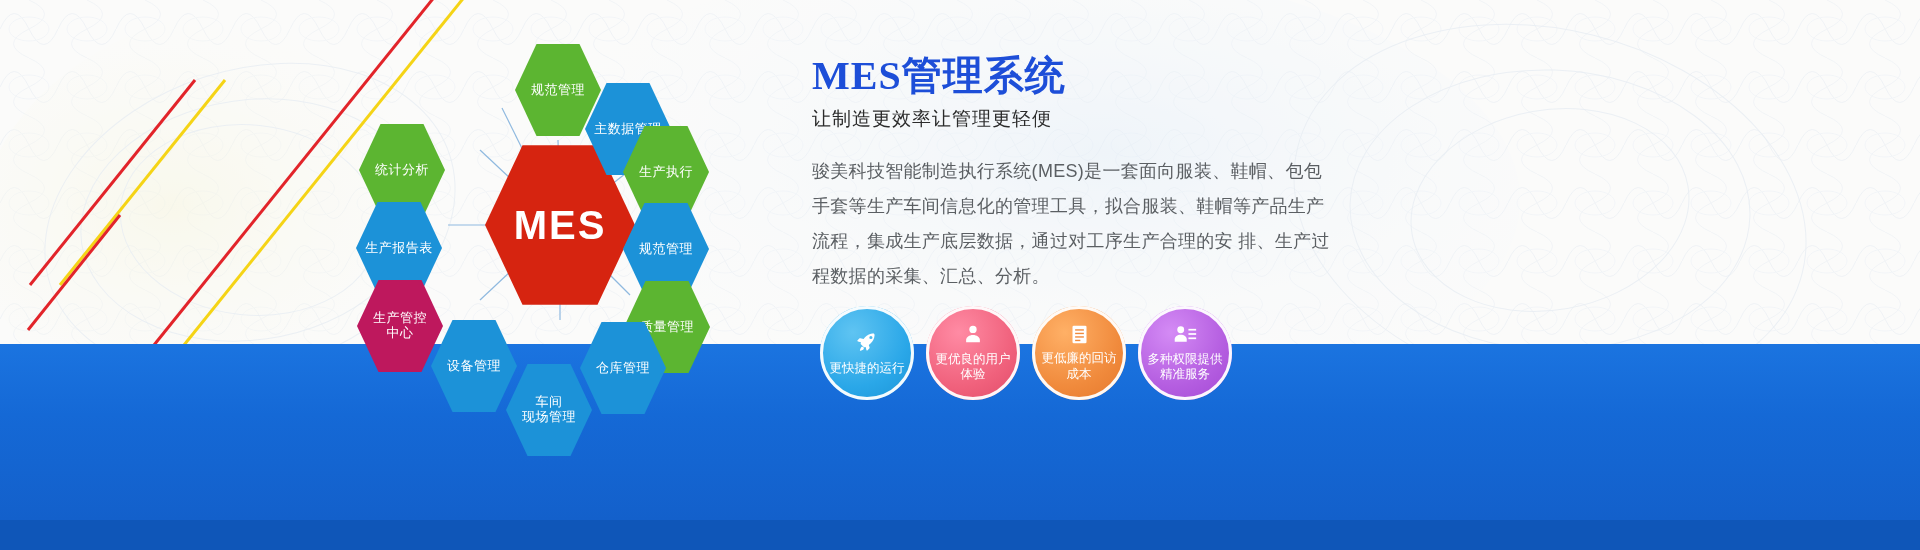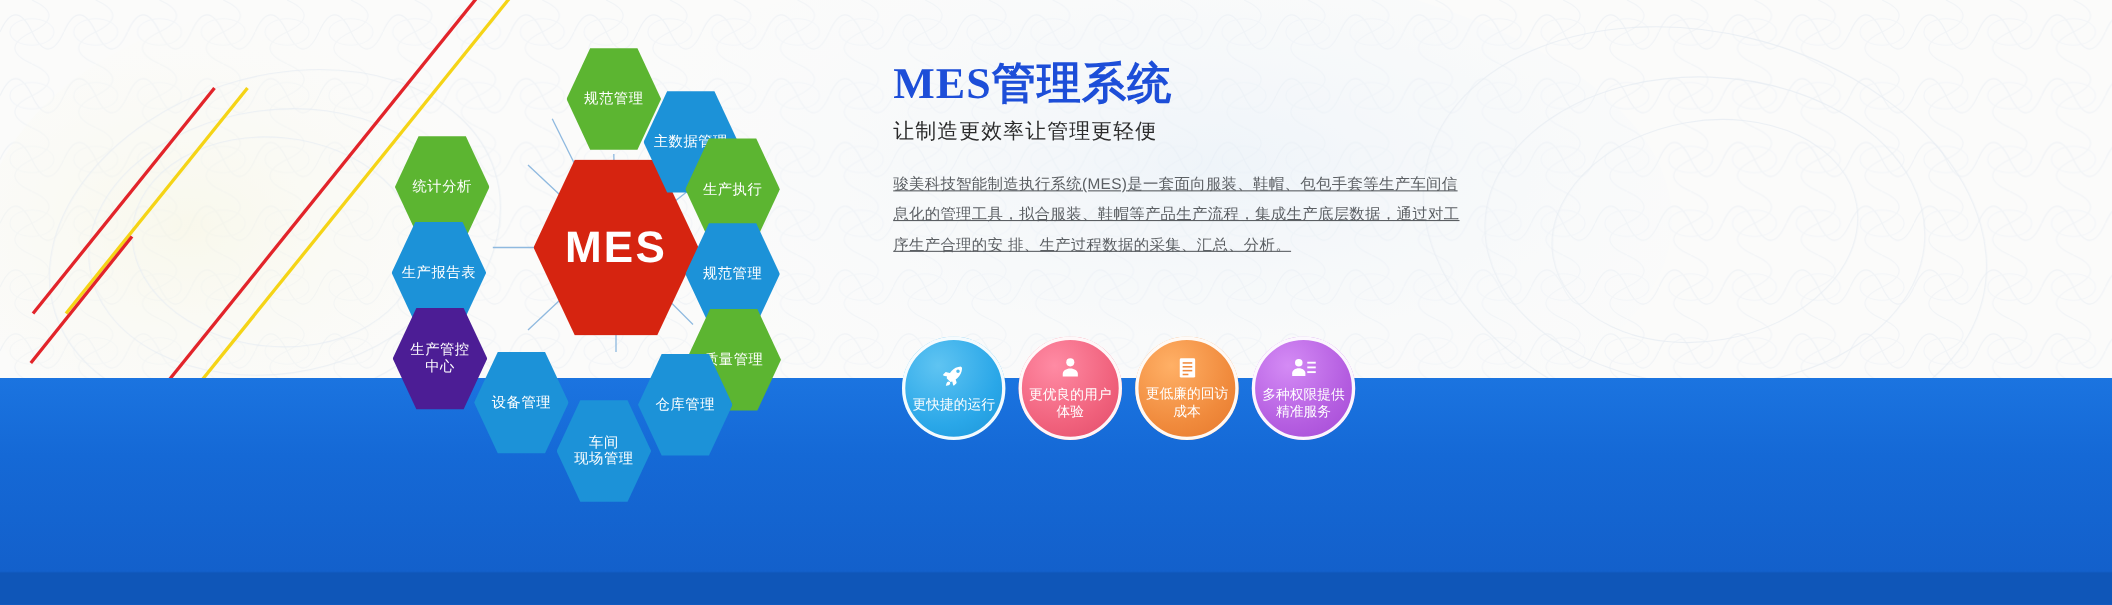--- a/index.html
+++ b/index.html
@@ -53,23 +53,22 @@
   .right-col{position:absolute;left:812px;top:54px;width:520px;}
   .title{
     font-family:"Liberation Serif","DejaVu Serif",serif;
     font-size:40px;font-weight:bold;color:#1d4ed8;margin:0;
     letter-spacing:1px;line-height:1.1;
   }
   .subtitle{
     font-size:19px;color:#2b2b2b;margin:8px 0 0 0;letter-spacing:1px;
   }
   .para{
-    margin:22px 0 4px 0;font-size:14px;line-height:1.95;color:#5b5f63;
+    margin:22px 0 4px 0;font-size:18px;line-height:1.95;color:#5b5f63;
     letter-spacing:.3px;
-    text-decoration:underline;
   }
 
   
   .badges{position:absolute;left:820px;top:306px;display:flex;gap:12px;}
   .badge{
     width:94px;height:94px;border-radius:50%;
     display:flex;flex-direction:column;align-items:center;justify-content:center;
     color:#fff;font-size:12.5px;line-height:1.25;text-align:center;
     box-sizing:border-box;position:relative;
   }
@@ -172,21 +171,21 @@
       </div>
 
     <div class="hex small" style="left:26px;top:180px;background:#1c92d8;">
       <span>生产报告表</span>
       </div>
 
     <div class="hex small" style="left:294px;top:259px;background:#5cb531;">
       <span>质量管理</span>
       </div>
 
-    <div class="hex small" style="left:27px;top:258px;background:#4c1d95;">
+    <div class="hex small" style="left:27px;top:258px;background:#be185d;">
       <span>生产管控<br>中心</span>
       </div>
 
     <div class="hex small" style="left:250px;top:300px;background:#1c92d8;">
       <span>仓库管理</span>
       </div>
 
     <div class="hex small" style="left:101px;top:298px;background:#1c92d8;">
       <span>设备管理</span>
       </div>

